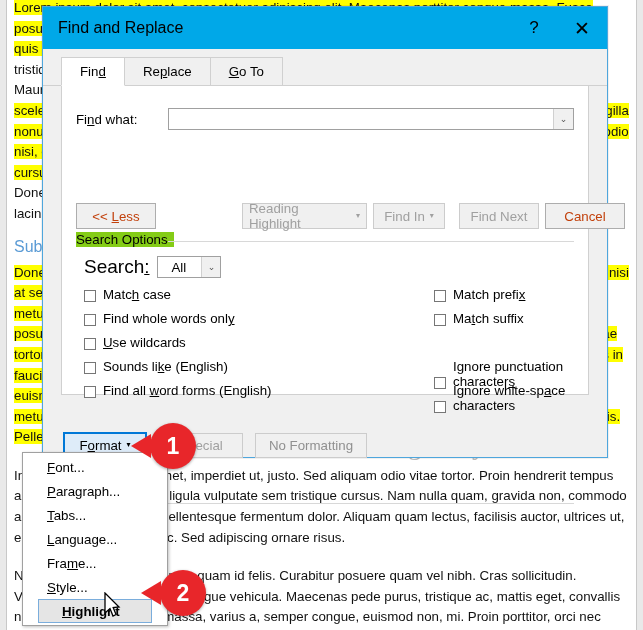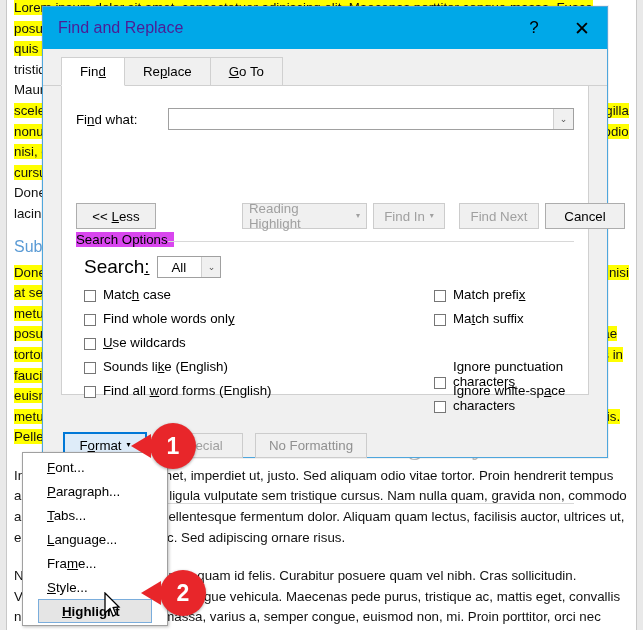--- a/index.html
+++ b/index.html
@@ -51,21 +51,21 @@
     border:1px solid #4ea6dd;
     box-shadow: 0 0 0 1px rgba(0,0,0,0.06);
     z-index: 30;
   }
   #dialog-titlebar {
     height:42px; background:#00a8e8;
     display:flex; align-items:center;
     padding-left:15px;
   }
   #dialog-title {
-    flex:1 1 auto; color:#4c1d95; font-size:16px;
+    flex:1 1 auto; color:#000000; font-size:16px;
     font-family:"Liberation Sans", sans-serif;
   }
   .title-btn {
     width:46px; height:42px; display:flex; align-items:center; justify-content:center;
     color:#000; font-size:17px; background:transparent; border:0; cursor:default;
     font-family:"Liberation Sans", sans-serif;
   }
   .title-btn.close { font-size:19px; width:50px; }
 
   
@@ -113,39 +113,39 @@
     color:#555; font-size:9px;
   }
 
   
   #cmd-row {
     position:absolute; left:14px; right:14px; top:117px; height:26px;
   }
   .btn {
     position:absolute; top:0; height:26px;
     background:#f0f0f0; border:1px solid #adadad;
-    font-family:"Liberation Sans", sans-serif; font-size:13.3px; color:#000000;
+    font-family:"Liberation Sans", sans-serif; font-size:13.3px; color:#c2410c;
     display:flex; align-items:center; justify-content:center;
     padding:0 6px; cursor:default;
   }
   .btn.disabled { color:#a0a0a0; border-color:#cccccc; }
   .btn u { text-decoration:underline; }
   #btn-less { left:0; width:80px; }
   #btn-reading { left:166px; width:125px; }
   #btn-findin { left:297px; width:72px; }
   #btn-findnext { left:383px; width:80px; }
   #btn-cancel { left:469px; width:80px; }
   .caret { margin-left:5px; font-size:8px; line-height:1; }
 
   
   #search-options-group {
     position:absolute; left:14px; right:14px; top:155px; height:5px;
   }
   #search-options-label {
-    position:absolute; left:0; top:-9px; background:#d946ef; padding-right:6px;
+    position:absolute; left:0; top:-9px; background:#84cc16; padding-right:6px;
     font-size:13.3px; color:#000;
   }
   #search-options-rule {
     position:absolute; left:92px; right:0; top:0; height:1px; background:#d8d8d8;
   }
 
   #search-row {
     position:absolute; left:22px; top:170px; display:flex; align-items:center;
   }
   #search-label { font-size:19px; margin-right:8px; }

